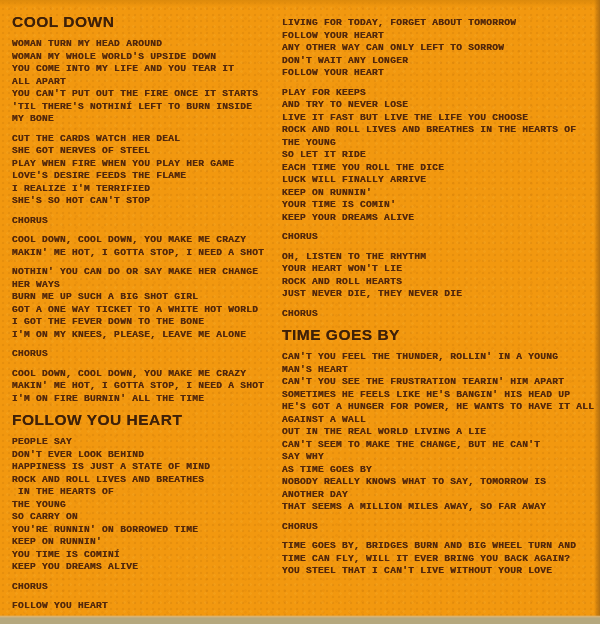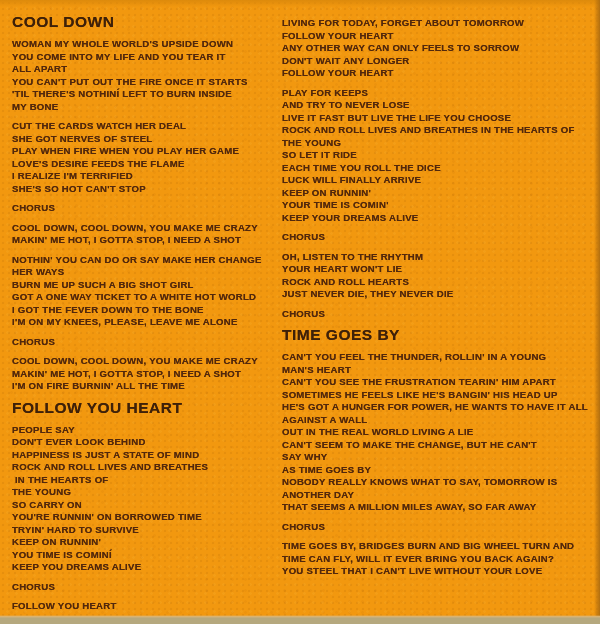--- a/index.html
+++ b/index.html
@@ -31,33 +31,34 @@
     font-size:9.6px;line-height:12.5px;letter-spacing:0.25px;
     text-shadow:0 0 0.5px rgba(82,40,12,0.85);
   }
   .col-left{left:12px;top:12px;width:266px;}
   .col-right{left:282px;top:17px;width:312px;}
   .title{
     font-size:15.5px;line-height:16px;letter-spacing:0.5px;
     color:var(--heading,#3E2109);margin:4px 0 8px 0;
   }
   .title.first{margin-top:2px;}
-  .stanza{margin:0 16px 7px 0;}
+  .stanza{margin:0 16px 7px 0;font-family:Liberation Mono, monospace;}
   .ln{white-space:pre;}
 </style>
 </head>
 <body>
 
 <div class="sheet">
   <div class="texture"></div>
 
   <div class="col col-left">
     <div class="title first">COOL DOWN</div>
 
     <div class="stanza">
+      <div class="ln">WOMAN TURN MY HEAD AROUND</div>
       <div class="ln">WOMAN MY WHOLE WORLD'S UPSIDE DOWN</div>
       <div class="ln">YOU COME INTO MY LIFE AND YOU TEAR IT</div>
       <div class="ln">ALL APART</div>
       <div class="ln">YOU CAN'T PUT OUT THE FIRE ONCE IT STARTS</div>
       <div class="ln">'TIL THERE'S NOTHINÍ LEFT TO BURN INSIDE</div>
       <div class="ln">MY BONE</div>
     </div>
 
     <div class="stanza">
       <div class="ln">CUT THE CARDS WATCH HER DEAL</div>
@@ -100,40 +101,39 @@
 
     <div class="stanza">
       <div class="ln">PEOPLE SAY</div>
       <div class="ln">DON'T EVER LOOK BEHIND</div>
       <div class="ln">HAPPINESS IS JUST A STATE OF MIND</div>
       <div class="ln">ROCK AND ROLL LIVES AND BREATHES</div>
       <div class="ln"> IN THE HEARTS OF</div>
       <div class="ln">THE YOUNG</div>
       <div class="ln">SO CARRY ON</div>
       <div class="ln">YOU'RE RUNNIN' ON BORROWED TIME</div>
-      <div class="ln">TRYIN' HARD TO SURVIVE</div>
       <div class="ln">KEEP ON RUNNIN'</div>
       <div class="ln">YOU TIME IS COMINÍ</div>
       <div class="ln">KEEP YOU DREAMS ALIVE</div>
     </div>
 
     <div class="stanza">
       <div class="ln">CHORUS</div>
     </div>
 
     <div class="stanza">
       <div class="ln">FOLLOW YOU HEART</div>
     </div>
   </div>
 
   <div class="col col-right">
     <div class="stanza">
       <div class="ln">LIVING FOR TODAY, FORGET ABOUT TOMORROW</div>
       <div class="ln">FOLLOW YOUR HEART</div>
-      <div class="ln">ANY OTHER WAY CAN ONLY FEELS TO SORROW</div>
+      <div class="ln">ANY OTHER WAY CAN ONLY LEFT TO SORROW</div>
       <div class="ln">DON'T WAIT ANY LONGER</div>
       <div class="ln">FOLLOW YOUR HEART</div>
     </div>
 
     <div class="stanza">
       <div class="ln">PLAY FOR KEEPS</div>
       <div class="ln">AND TRY TO NEVER LOSE</div>
       <div class="ln">LIVE IT FAST BUT LIVE THE LIFE YOU CHOOSE</div>
       <div class="ln">ROCK AND ROLL LIVES AND BREATHES IN THE HEARTS OF</div>
       <div class="ln">THE YOUNG</div>

